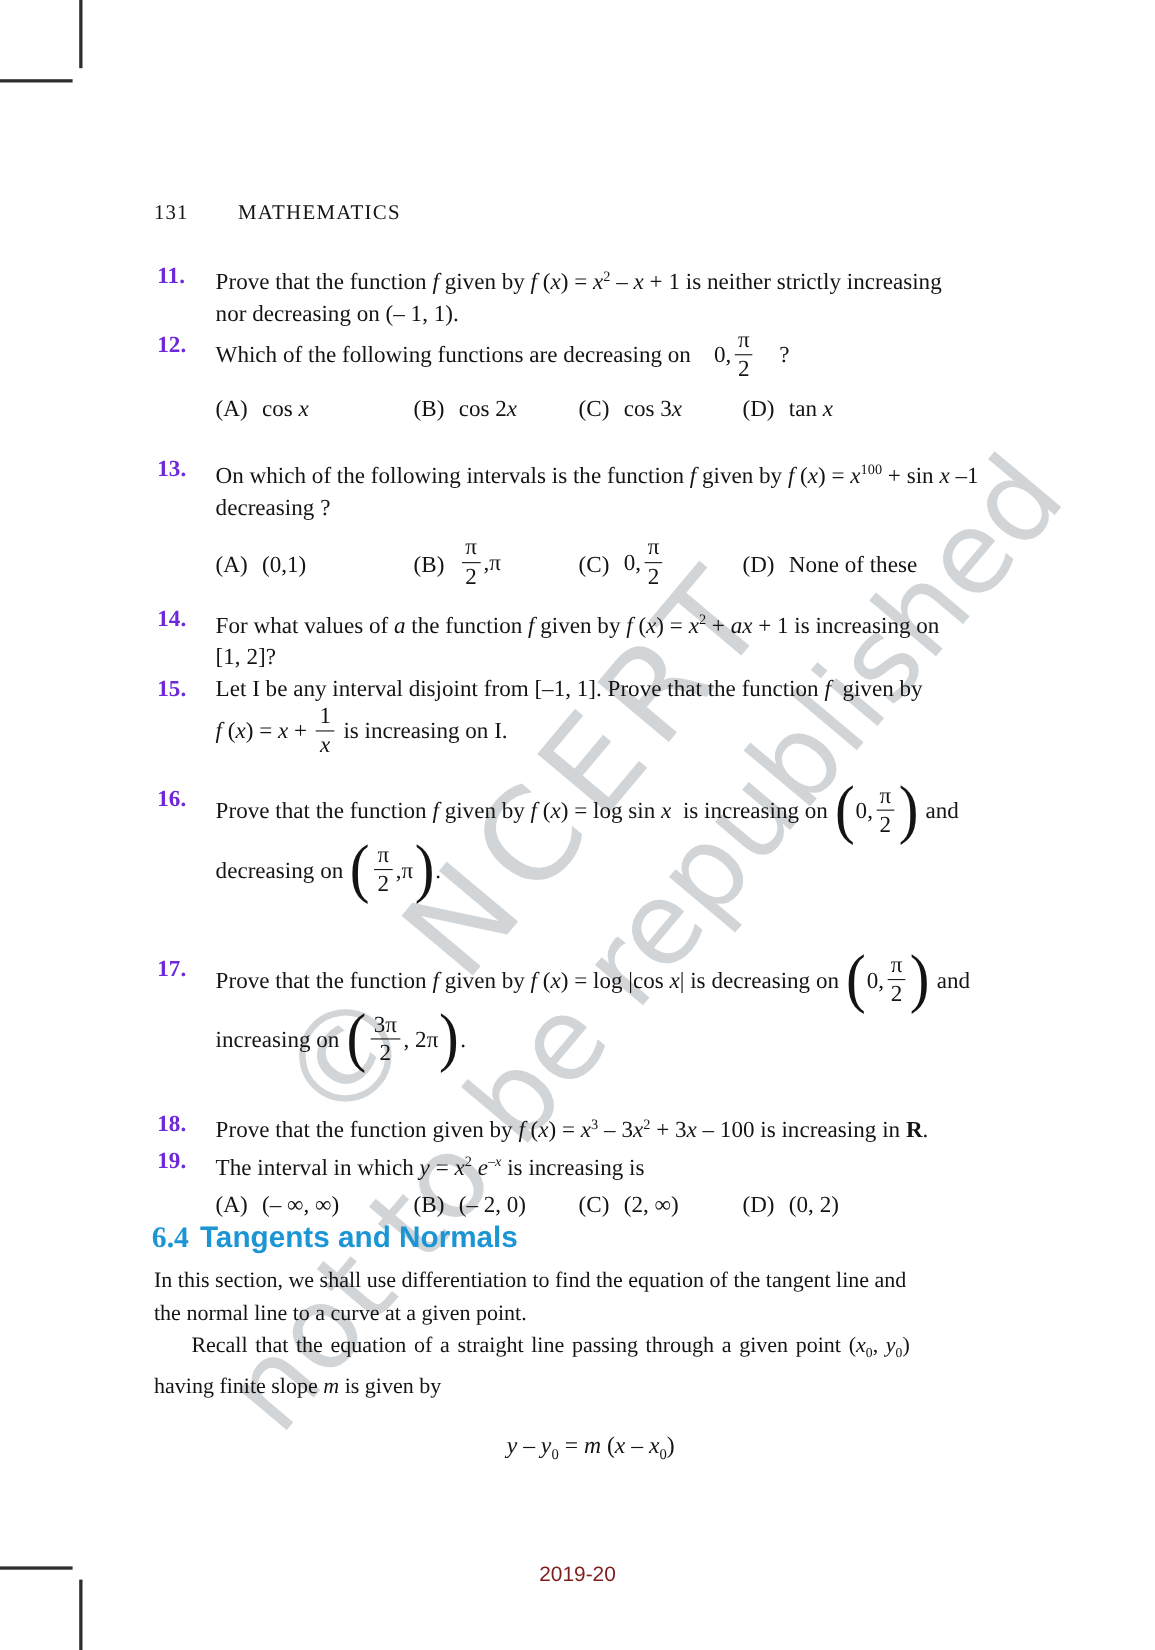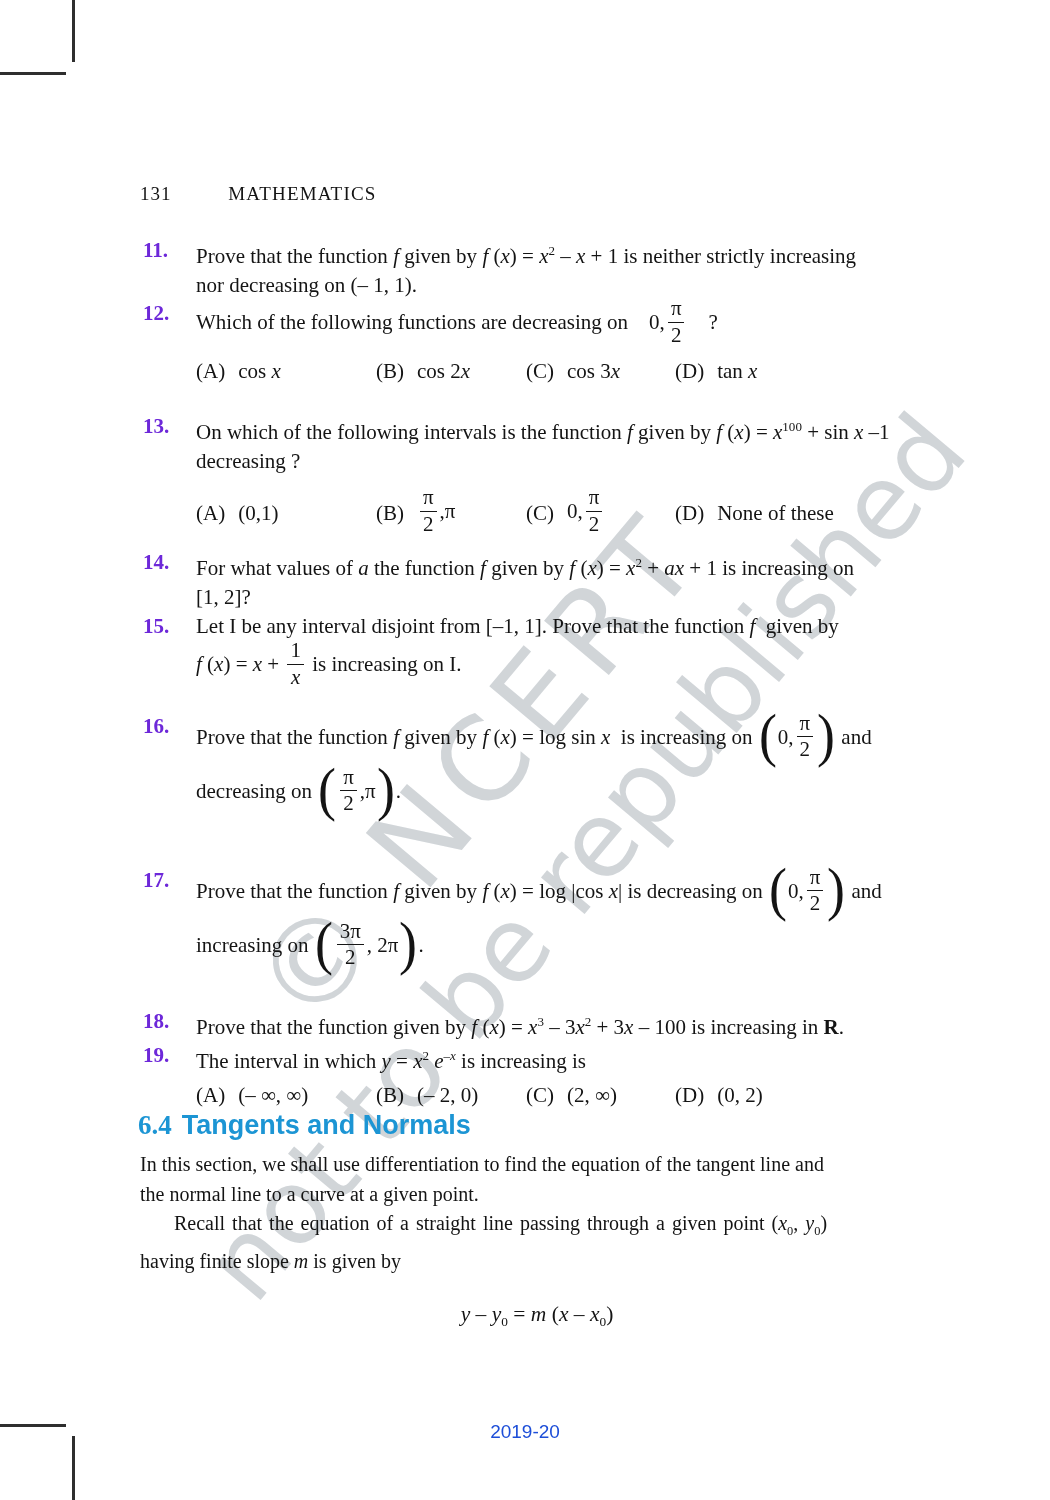--- a/index.html
+++ b/index.html
@@ -17,23 +17,23 @@
   .wm {
     position:absolute; left:-120px; top:671px; width:1300px; z-index:0;
     transform:rotate(-50deg); text-align:center; color:#c9ced2; opacity:.85;
     font-family:"DejaVu Sans", sans-serif; pointer-events:none; white-space:nowrap;
   }
   .wm .l1 { font-size:116px; letter-spacing:12px; line-height:1.25; }
   .wm .l2 { font-size:104px; letter-spacing:0; line-height:1.3; }
   
   .header { position:absolute; left:140px; top:183px; font-size:19px; z-index:1; }
   .header .pgnum { letter-spacing:1px; }
-  .header .btitle { margin-left:52px; letter-spacing:1.2px; }
+  .header .btitle { margin-left:40px; letter-spacing:1.2px; }
   .footer { position:absolute; left:0; top:1421px; width:1050px; text-align:center;
-    font-family:"Liberation Sans", sans-serif; font-size:19px; color:#1d4ed8; z-index:1; }
+    font-family:"Liberation Sans", sans-serif; font-size:19px; color:#7f1d1d; z-index:1; }
   
   .q { position:absolute; left:143px; width:802px; font-size:21px; line-height:29px; z-index:1; }
   .qnum { position:absolute; left:0; top:0; font-weight:bold; color:#6d28d9; }
   .qbody { margin-left:53px; }
   .qline { min-height:29px; }
   .qline.m { margin-top:0; }
   sup { font-size:62%; }
   sub { font-size:62%; }
   
   .fr { display:inline-block; vertical-align:middle; text-align:center; margin:0 3px; position:relative; top:-2px; }

